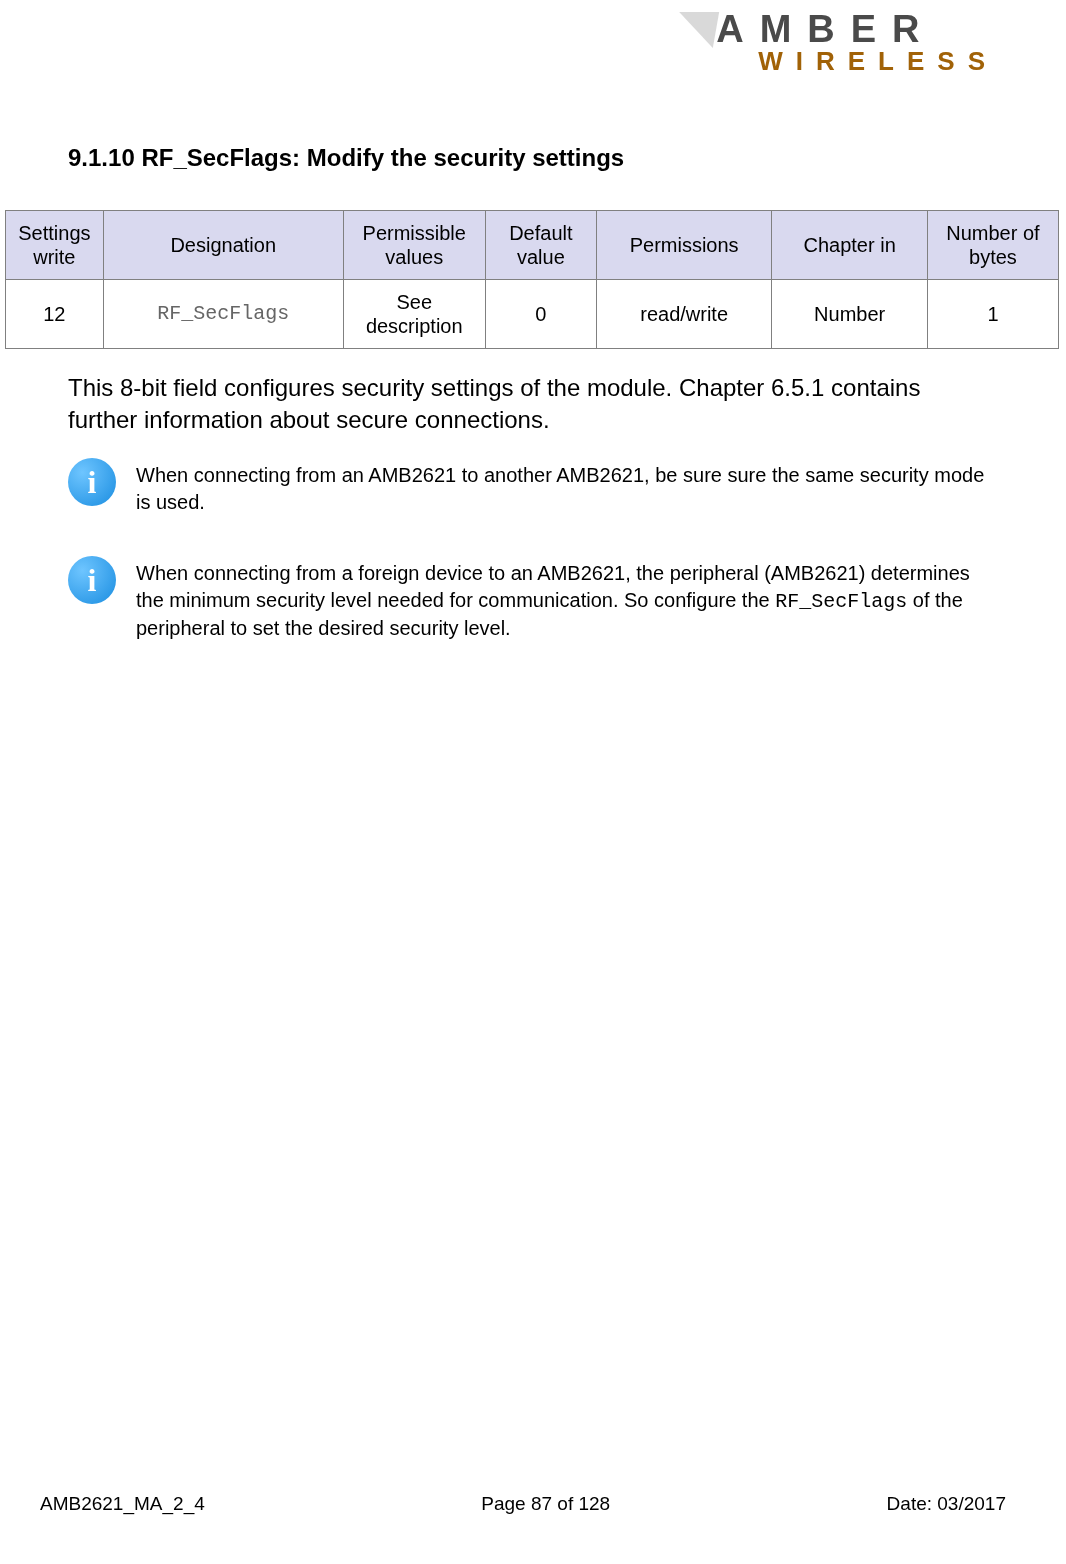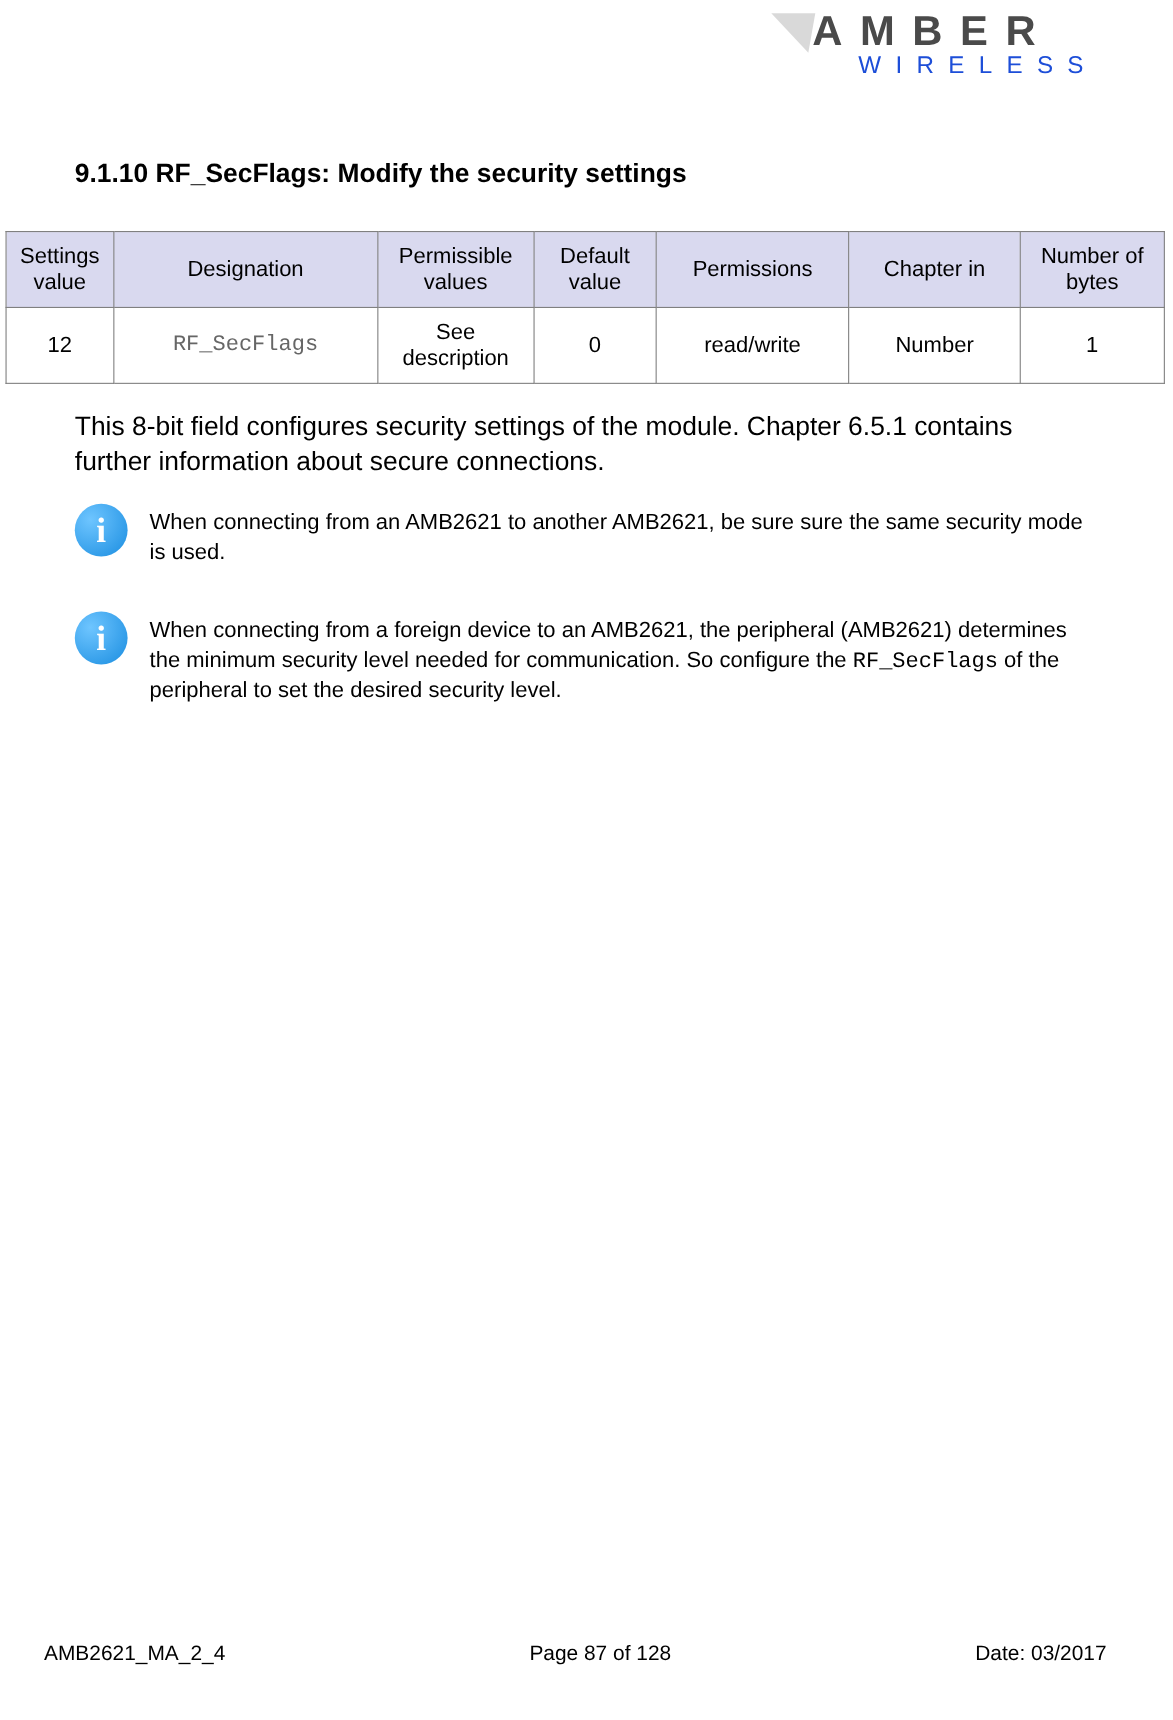--- a/index.html
+++ b/index.html
@@ -2,21 +2,21 @@
 <html><head>
 <meta charset="utf-8">
 <style>
   * { box-sizing: border-box; margin: 0; padding: 0; }
   html, body { width: 1066px; height: 1564px; background: #fff; font-family: Arial, Helvetica, sans-serif; color: #000; }
   .page { position: relative; width: 1066px; height: 1564px; }
 
   
   .logo { position: absolute; top: 10px; right: 68px; text-align: left; }
   .logo-amber { font-size: 38px; font-weight: 700; letter-spacing: 16px; color: #4a4a4a; font-family: Arial, sans-serif; line-height: 1; }
-  .logo-wireless { font-size: 22px; font-weight: 400; letter-spacing: 13px; color: #1d4ed8; font-family: Arial, sans-serif; margin-top: -2px; margin-left: 42px; }
+  .logo-wireless { font-size: 26px; font-weight: 700; letter-spacing: 13px; color: #a16207; font-family: Arial, sans-serif; margin-top: -2px; margin-left: 42px; }
   .logo-tri { position: absolute; left: -40px; top: 2px; width: 0; height: 0; border-left: 0 solid transparent; border-right: 40px solid #bfbfbf; border-top: 0 solid transparent; border-bottom: 36px solid transparent; transform: skewX(-10deg); opacity: 0.6; }
 
   
   .heading { position: absolute; top: 144px; left: 68px; font-size: 24px; font-weight: 700; }
 
   
   .tbl { position: absolute; top: 210px; left: 5px; width: 1054px; border-collapse: collapse; table-layout: fixed; }
   .tbl th, .tbl td { border: 1px solid #808080; text-align: center; vertical-align: middle; font-size: 20px; padding: 10px 4px; line-height: 1.2; }
   .tbl th { background: #d9d9ef; font-weight: 400; }
   .tbl td { background: #fff; }
@@ -62,21 +62,21 @@
       <col class="col0">
         <col class="col1">
         <col class="col2">
         <col class="col3">
         <col class="col4">
         <col class="col5">
         <col class="col6">
     </colgroup>
     <tbody>
         <tr>
-      <th>Settings value</th>
+      <th>Settings write</th>
       <th>Designation</th>
       <th>Permissible values</th>
       <th>Default value</th>
       <th>Permissions</th>
       <th>Chapter in</th>
       <th>Number of bytes</th>
     </tr>
     <tr>
       <td>12</td>
       <td class="mono">RF_SecFlags</td>

